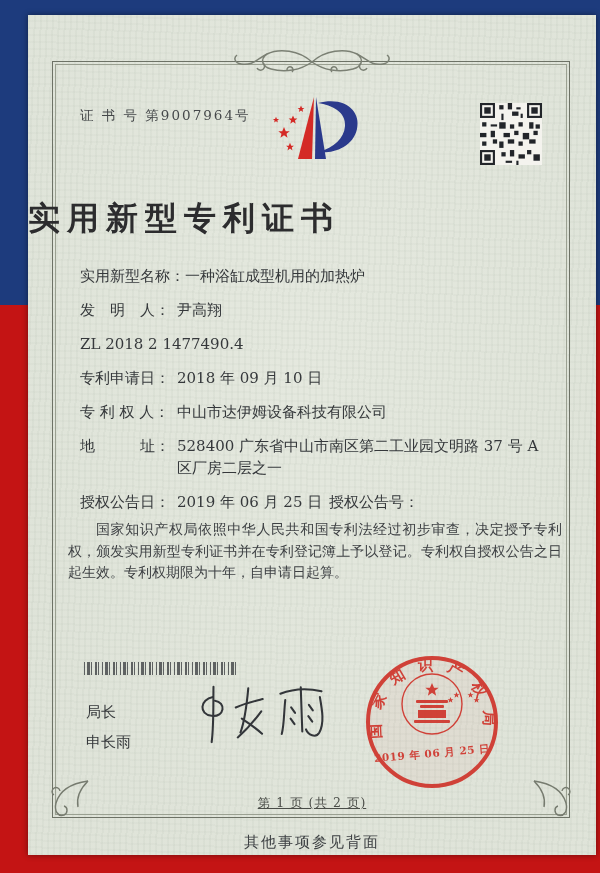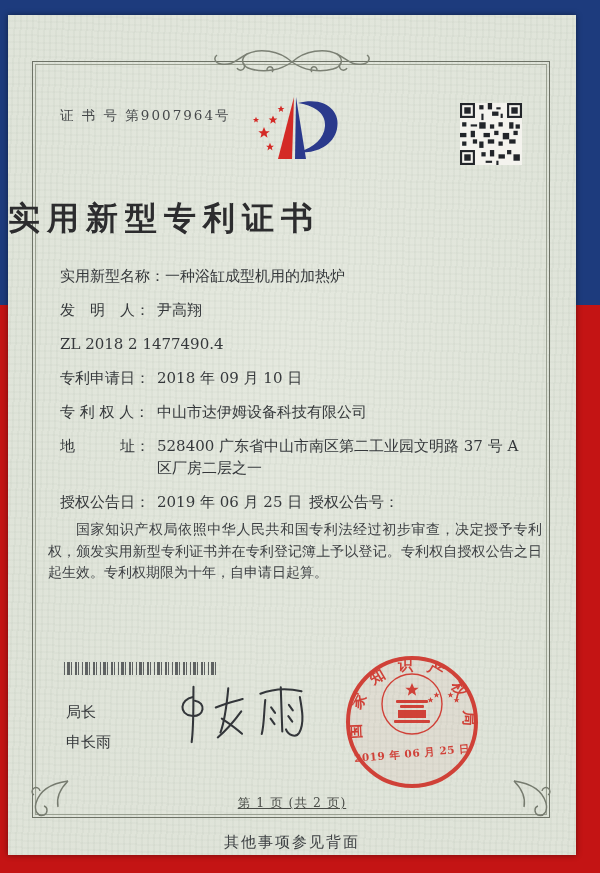--- a/index.html
+++ b/index.html
@@ -2,21 +2,21 @@
 <html><head>
 <meta charset="utf-8">
 <style>
   html,body{margin:0;padding:0;}
   body{
     width:600px;height:873px;overflow:hidden;position:relative;
     font-family:"DejaVu Serif","Liberation Serif",serif;
     background:linear-gradient(180deg,#1d3b7d 0,#1d3b7d 305px,#c41414 305px,#c41414 100%);
   }
   .paper{
-    position:absolute;left:8px;top:15px;width:568px;height:840px;
+    position:absolute;left:28px;top:15px;width:568px;height:840px;
     background:
       radial-gradient(ellipse at 50% 42%, rgba(228,232,222,.9), rgba(222,227,216,.9) 75%),
       linear-gradient(180deg,#f1f0ea 0,#ebece4 30%,#e6e8df 60%,#eceae3 100%);
     box-shadow:0 0 6px rgba(0,0,0,.45);
   }
   .guilloche{
     position:absolute;inset:0;
     background:
       repeating-linear-gradient(92deg, rgba(110,130,110,.05) 0 2px, transparent 2px 6px),
       repeating-linear-gradient(2deg, rgba(120,135,120,.04) 0 2px, transparent 2px 7px);

